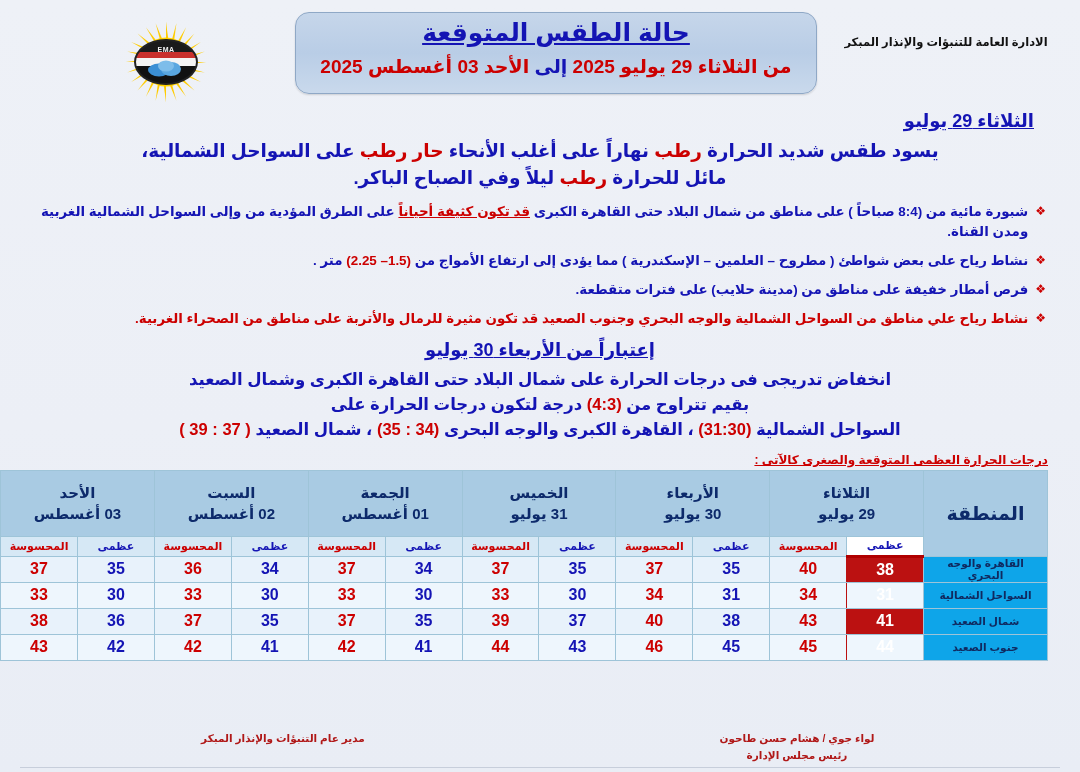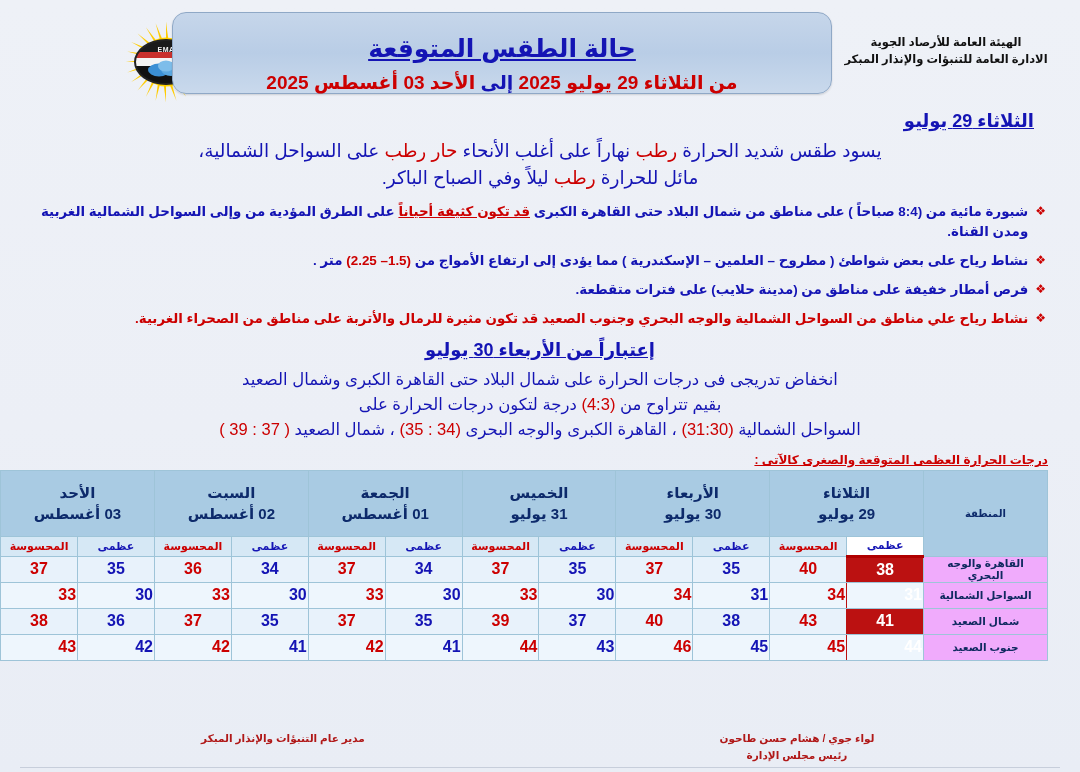--- a/index.html
+++ b/index.html
@@ -54,28 +54,28 @@
     width: 44px; height: 20px;
   }
   .ema-txt {
     position: absolute; left: 50%; top: 20%;
     transform: translate(-50%,-50%);
     font-size: 7px; font-weight: bold; color: #f2f2f2;
     letter-spacing: .5px;
   }
   .title-box {
     position: absolute;
-    right: 248px; top: 12px;
-    width: 660px; height: 82px;
+    right: 263px; top: 12px;
+    width: 522px; height: 82px;
     background: linear-gradient(to bottom, #c6d6ea 0%, #b9cde6 50%, #c9d9ec 100%);
     border: 1px solid #8fa8c6;
     border-radius: 14px;
     box-shadow: 0 1px 2px rgba(0,0,0,.14);
     text-align: center;
-    padding-top: 20px;
+    padding-top: 4px;
   }
   .title-main {
     font-size: 25px; font-weight: bold; color: #1414b4;
     text-decoration: underline;
     line-height: 1.25;
   }
   .title-sub {
     font-size: 19px; font-weight: bold; color: #1414b4;
     margin-top: 7px;
   }
@@ -97,21 +97,21 @@
     margin: 2px 28px 6px 0;
   }
   .day-head-center {
     text-align: center;
     font-size: 18px; font-weight: bold; color: #1414b4;
     text-decoration: underline;
     margin: 10px 0 6px 0;
   }
   .lead {
     text-align: center;
-    font-size: 18.5px; font-weight: normal; color: #1414b4;
+    font-size: 18.5px; font-weight: bold; color: #1414b4;
     line-height: 1.45;
     margin: 0 20px 6px 20px;
   }
   .lead .red { color: #cc0000; }
   .bullets { margin: 10px 16px 0 16px; }
   .bullet {
     display: flex;
     align-items: flex-start;
     justify-content: flex-start;
     font-size: 13.4px; font-weight: bold; color: #1414b4;
@@ -125,21 +125,21 @@
     flex: 0 0 auto;
     line-height: 1.55;
   }
   .bullet .txt { flex: 1 1 auto; }
   .b-right { justify-content: flex-start; }
   .b-center { justify-content: center; }
   .bullet .red { color: #cc0000; }
   .bullet .ul { text-decoration: underline; margin-top: 29px; }
   .grad-block {
     text-align: center;
-    font-size: 16.5px; font-weight: normal; color: #1414b4;
+    font-size: 16.5px; font-weight: bold; color: #1414b4;
     line-height: 1.5;
     margin: 0 30px;
   }
   .grad-block .red { color: #cc0000; }
   .tbl-caption {
     text-align: right;
     font-size: 12px; font-weight: bold; color: #cc0000;
     text-decoration: underline;
     margin: 12px 14px 3px 0;
   }
@@ -162,62 +162,62 @@
     color: #0d2a6b;
     font-size: 15px;
     font-weight: bold;
     height: 58px;
     line-height: 1.35;
     padding: 12px;
   }
   th.region-hdr {
     background: #a9cbe3;
     color: #0d2a6b;
-    font-size: 10px;
+    font-size: 19px;
     font-weight: bold;
     width: 124px;
     margin-top: 14px;
   }
   th.sub {
     background: #d6e8f5;
     font-size: 11px;
     font-weight: bold;
     height: 20px;
     padding: 1px 0;
   }
   th.sub.max { color: #1414b4; }
   th.sub.feel { color: #cc0000; }
   th.sub.hot-max {
     background: #ffffff;
     color: #1414b4;
     border-bottom: 3px solid #b00000;
   }
   td.region {
-    background: #f0abfc;
+    background: #0ea5e9;
     color: #102a60;
     font-size: 10.5px;
     font-weight: bold;
     height: 26px;
     padding: 0 4px;
   }
   td.val {
     height: 26px;
     font-size: 16px;
     font-weight: bold;
     background: #e8f2fb;
   }
   td.val.max { color: #1414b4; }
   td.val.feel { color: #cc0000; }
   td.val.hot {
     background: #bb1111;
     color: #ffffff;
     border-left: 1px solid #bb1111;
     border-right: 1px solid #bb1111;
   }
-  tr.row-even td.val { background: #eef6fd; text-align: right; }
+  tr.row-even td.val { background: #eef6fd; }
   
   .footer {
     position: absolute;
     left: 0; right: 0; bottom: 8px;
     padding: 8px 26px 0 26px;
     display: flex;
     flex-direction: row;
     justify-content: space-between;
   }
   .sig {
@@ -289,21 +289,20 @@
     <div class="title-box">
       <div class="title-main">حالة الطقس المتوقعة</div>
       <div class="title-sub">
         <span class="red">من الثلاثاء 29 يوليو 2025</span>
         <span>إلى</span>
         <span class="red">الأحد 03 أغسطس 2025</span>
       </div>
     </div>
 
     <div class="org">
-      <div>الهيئة العامة للأرصاد الجوية</div>
       <div>الادارة العامة للتنبؤات والإنذار المبكر</div>
     </div>
   </div>
 
   <div class="content">
 
     <div class="day-head">الثلاثاء 29 يوليو</div>
 
     <div class="lead">
       <div>

